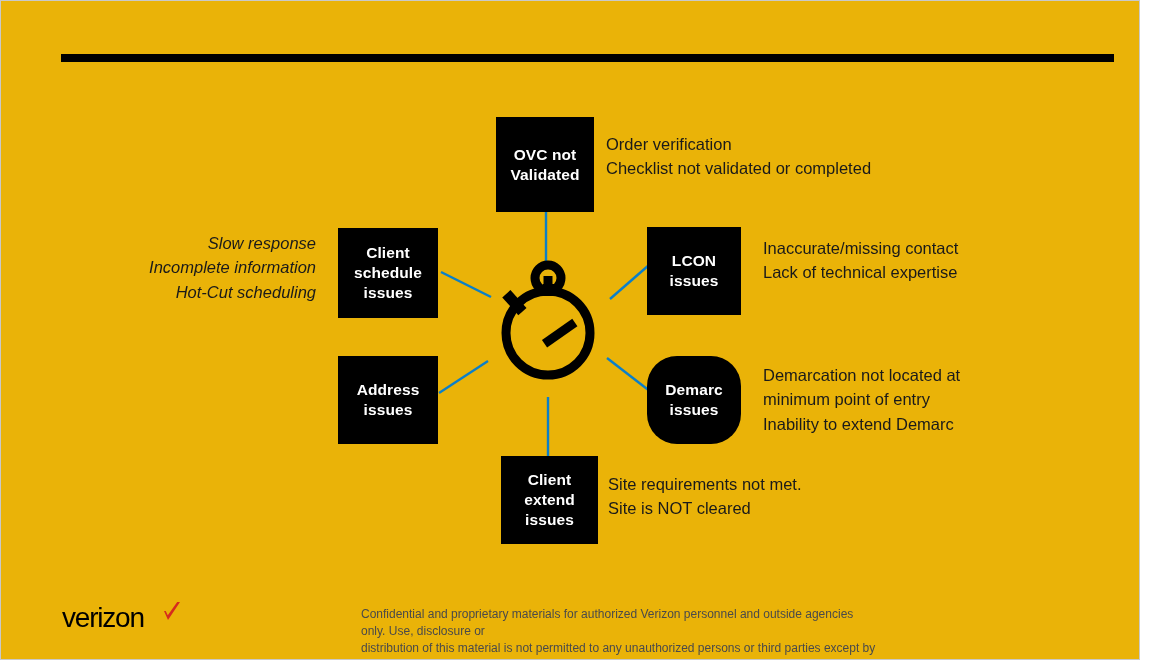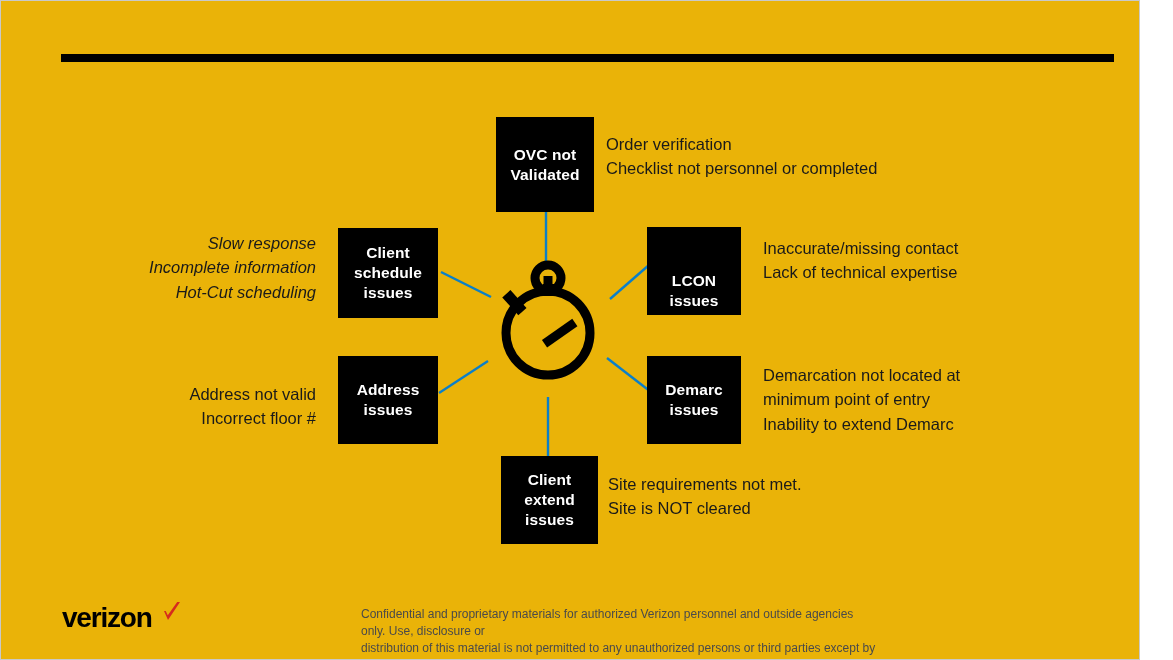--- a/index.html
+++ b/index.html
@@ -53,22 +53,22 @@
     font-weight:bold;
     font-size:15.5px;
     line-height:1.28;
     letter-spacing:0.1px;
     box-sizing:border-box;
     padding:4px 6px;
   }
   .node span{display:block;}
 
   #node-ovc       { left:495px; top:116px; width:98px;  height:95px; }
-  #node-lcon      { left:646px; top:226px; width:94px;  height:88px;align-items:flex-end; }
-  #node-demarc    { left:646px; top:355px; width:94px;  height:88px; }
+  #node-lcon      { left:646px; top:226px; width:94px;  height:88px; }
+  #node-demarc    { left:646px; top:355px; width:94px;  height:88px;border-radius:30px; }
   #node-premise   { left:500px; top:455px; width:97px;  height:88px; }
   #node-address   { left:337px; top:355px; width:100px; height:88px; }
   #node-schedule  { left:337px; top:227px; width:100px; height:90px; }
 
   
   .desc{
     position:absolute;
     font-size:16.5px;
     line-height:1.48;
     color:#1a1a1a;
@@ -100,21 +100,21 @@
   .footer-logo{
     position:absolute;
     left:61px;
     top:600px;
     width:160px;
     height:34px;
   }
   .logo-text{
     font-family:"Liberation Sans", sans-serif;
     font-size:28px;
-    font-weight:bold;
+    font-weight:normal;
     letter-spacing:-1.2px;
     color:#000000;
     line-height:34px;
   }
   .logo-check{
     position:absolute;
     left:98px;
     top:1px;
     width:22px;
     height:22px;
@@ -162,21 +162,21 @@
     </svg>
 
     <div class="node" id="node-ovc">
       <div>
         <span>OVC not</span>
         <span>Validated</span>
       </div>
     </div>
     <div class="desc right" id="desc-ovc">
       <span class="line">Order verification</span>
-      <span class="line">Checklist not personnel or completed</span>
+      <span class="line">Checklist not validated or completed</span>
     </div>
 
     <div class="node" id="node-lcon">
       <div>
         <span>LCON</span>
         <span>issues</span>
       </div>
     </div>
     <div class="desc right" id="desc-lcon">
       <span class="line">Inaccurate/missing contact</span>
@@ -204,24 +204,20 @@
     <div class="desc right" id="desc-premise">
       <span class="line">Site requirements not met.</span>
       <span class="line">Site is NOT cleared</span>
     </div>
 
     <div class="node" id="node-address">
       <div>
         <span>Address</span>
         <span>issues</span>
       </div>
-    </div>
-    <div class="desc left" id="desc-address">
-      <span class="line">Address not valid</span>
-      <span class="line">Incorrect floor #</span>
     </div>
 
     <div class="node" id="node-schedule">
       <div>
         <span>Client</span>
         <span>schedule</span>
         <span>issues</span>
       </div>
     </div>
     <div class="desc left" id="desc-schedule">

